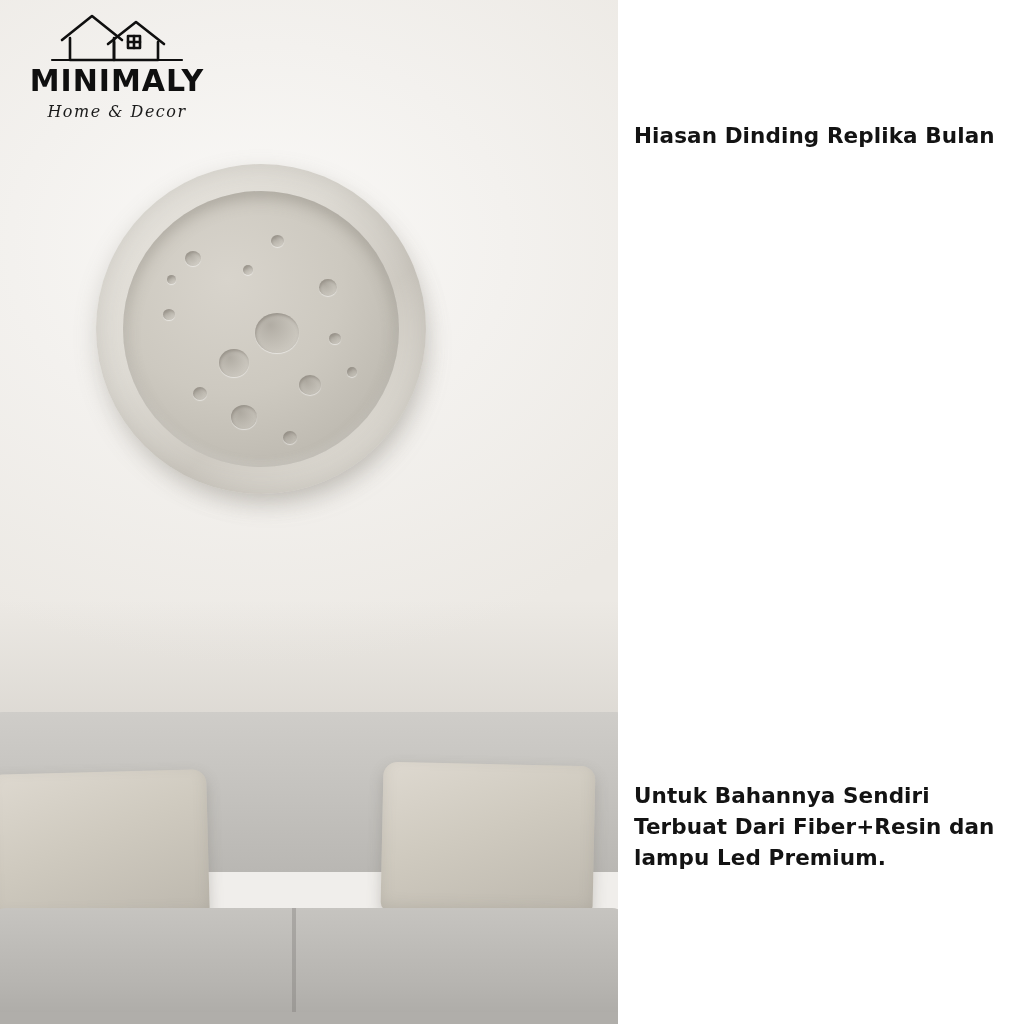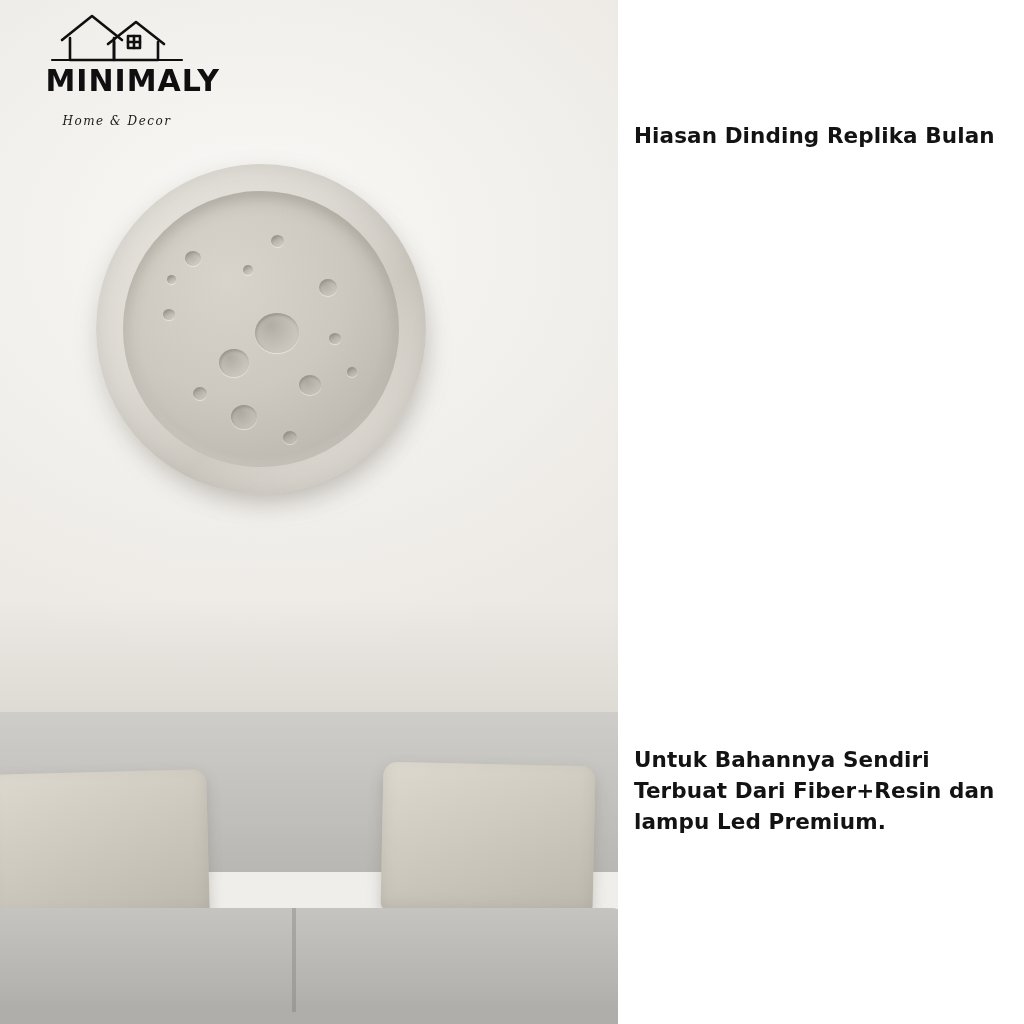--- a/index.html
+++ b/index.html
@@ -144,28 +144,27 @@
   }
   .logo-mark { width: 170px; height: 56px; margin: 0 auto; display: block; }
   .logo-name {
     font-family: "DejaVu Sans", sans-serif;
     font-weight: 700;
     font-size: 30px;
     letter-spacing: 1px;
     line-height: 1;
     margin-top: 2px;
     color: #0f0f0f;
-    text-align: right;
   }
   .logo-sub {
     font-family: "DejaVu Serif", serif;
     font-style: italic;
-    font-size: 12px;
+    font-size: 16px;
     letter-spacing: 1.5px;
-    margin-top: 18px;
+    margin-top: 6px;
     color: #1a1a1a;
   }
 
   
   .text-panel {
     position: absolute;
     left: 618px;
     top: 0;
     width: 406px;
     height: 1024px;
@@ -179,21 +178,21 @@
     color: #131313;
     font-family: "DejaVu Sans", sans-serif;
     font-weight: 700;
     font-size: 21.5px;
     line-height: 1.45;
     letter-spacing: 0.1px;
   }
   .t-title { top: 120px; }
   .t-p1 { top: 200px; }
   .t-p2 { top: 492px; }
-  .t-p3 { top: 744px; }
+  .t-p3 { top: 780px; }
 </style>
 </head>
 <body>
 
 <div class="canvas">
 
   <div class="photo-panel">
     <div class="wall"></div>
     <div class="wall-shadow"></div>
 

